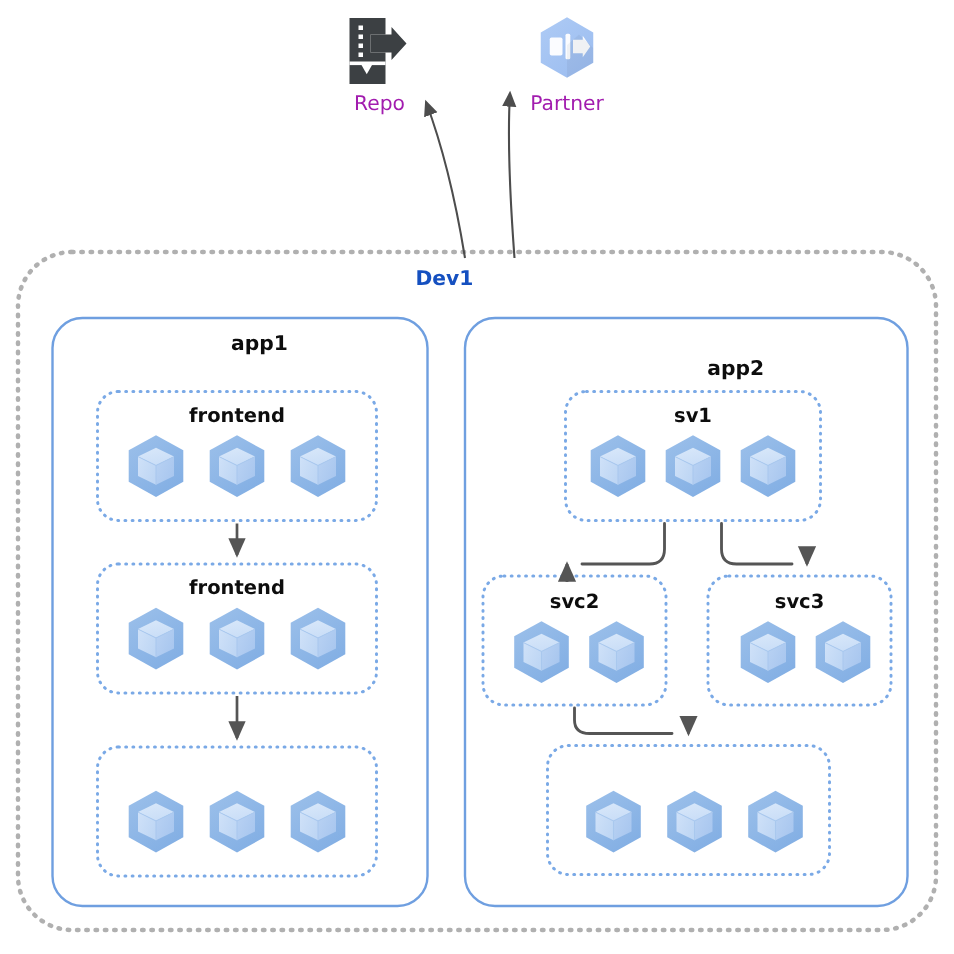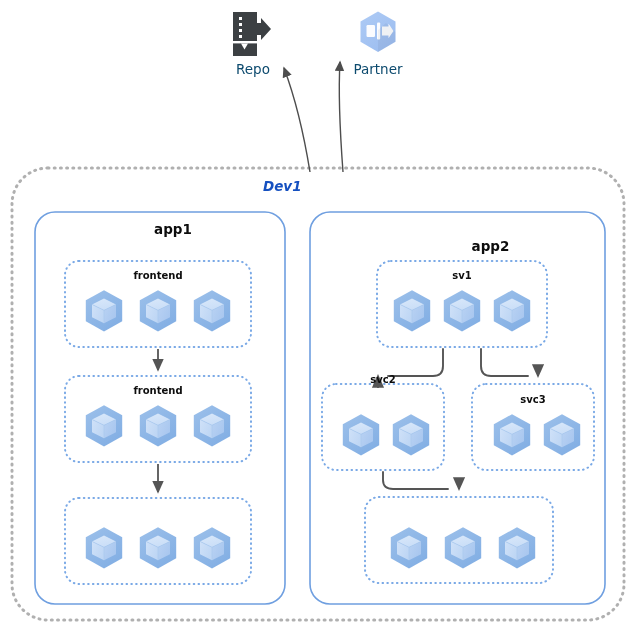--- a/index.html
+++ b/index.html
@@ -20,21 +20,21 @@
   .svg-layer {
     position: absolute;
     left: 0;
     top: 0;
     width: 636px;
     height: 636px;
   }
   .ext-label {
     position: absolute;
     font-size: 13.5px;
-    color: #0c4a6e;
+    color: #a21caf;
     text-align: center;
     white-space: nowrap;
     font-weight: 400;
   }
   .cluster-label {
     position: absolute;
     font-size: 13.5px;
     font-weight: bold;
     color: #1550c0;
     white-space: nowrap;
@@ -43,21 +43,21 @@
     position: absolute;
     font-size: 13.5px;
     font-weight: bold;
     color: #0d0d0d;
     white-space: nowrap;
     text-align: center;
     padding-left: 13px;
   }
   .svc-label {
     position: absolute;
-    font-size: 10px;
+    font-size: 13px;
     font-weight: bold;
     color: #0d0d0d;
     white-space: nowrap;
     text-align: center;
   }
 </style>
 </head>
 <body>
 
 <div id="canvas">
@@ -184,31 +184,31 @@
       <rect x="20" y="12.5" width="3.2" height="17" rx="1" fill="#ffffff" opacity="0.95"></rect>
       <path d="M25,16.5 L31.5,16.5 L31.5,13.8 L36.5,21 L31.5,28.2 L31.5,25.5 L25,25.5 Z" fill="#ffffff" opacity="0.95"></path>
       <path d="M21,41.9 L38.5,31.8 L38.5,22 L29,13 L21,20 Z" fill="#000000" opacity="0.045"></path>
     </g>
   </svg>
 
   <div class="ext-label" style="left:223px; top:61px; width:60px;">Repo</div>
 
   <div class="ext-label" style="left:348px; top:61px; width:60px;">Partner</div>
 
-  <div class="cluster-label" style="left:263px; top:178px;font-style:italic;">Dev1</div>
+  <div class="cluster-label" style="left:277px; top:178px;">Dev1</div>
 
   <div class="app-label" style="left:35px; top:221px; width:250px;">app1</div>
 
   <div class="app-label" style="left:310px; top:238px; width:295px;margin-left:20px;">app2</div>
 
   <div class="svc-label" style="left:65px; top:270px; width:186px;">frontend</div>
 
   <div class="svc-label" style="left:65px; top:385px; width:186px;">frontend</div>
 
 
   <div class="svc-label" style="left:377px; top:270px; width:170px;">sv1</div>
 
-  <div class="svc-label" style="left:322px; top:374px; width:122px;">svc2</div>
+  <div class="svc-label" style="left:322px; top:394px; width:122px;">svc2</div>
 
   <div class="svc-label" style="left:472px; top:394px; width:122px;">svc3</div>
 
 
 </div>
 
 </body></html>

